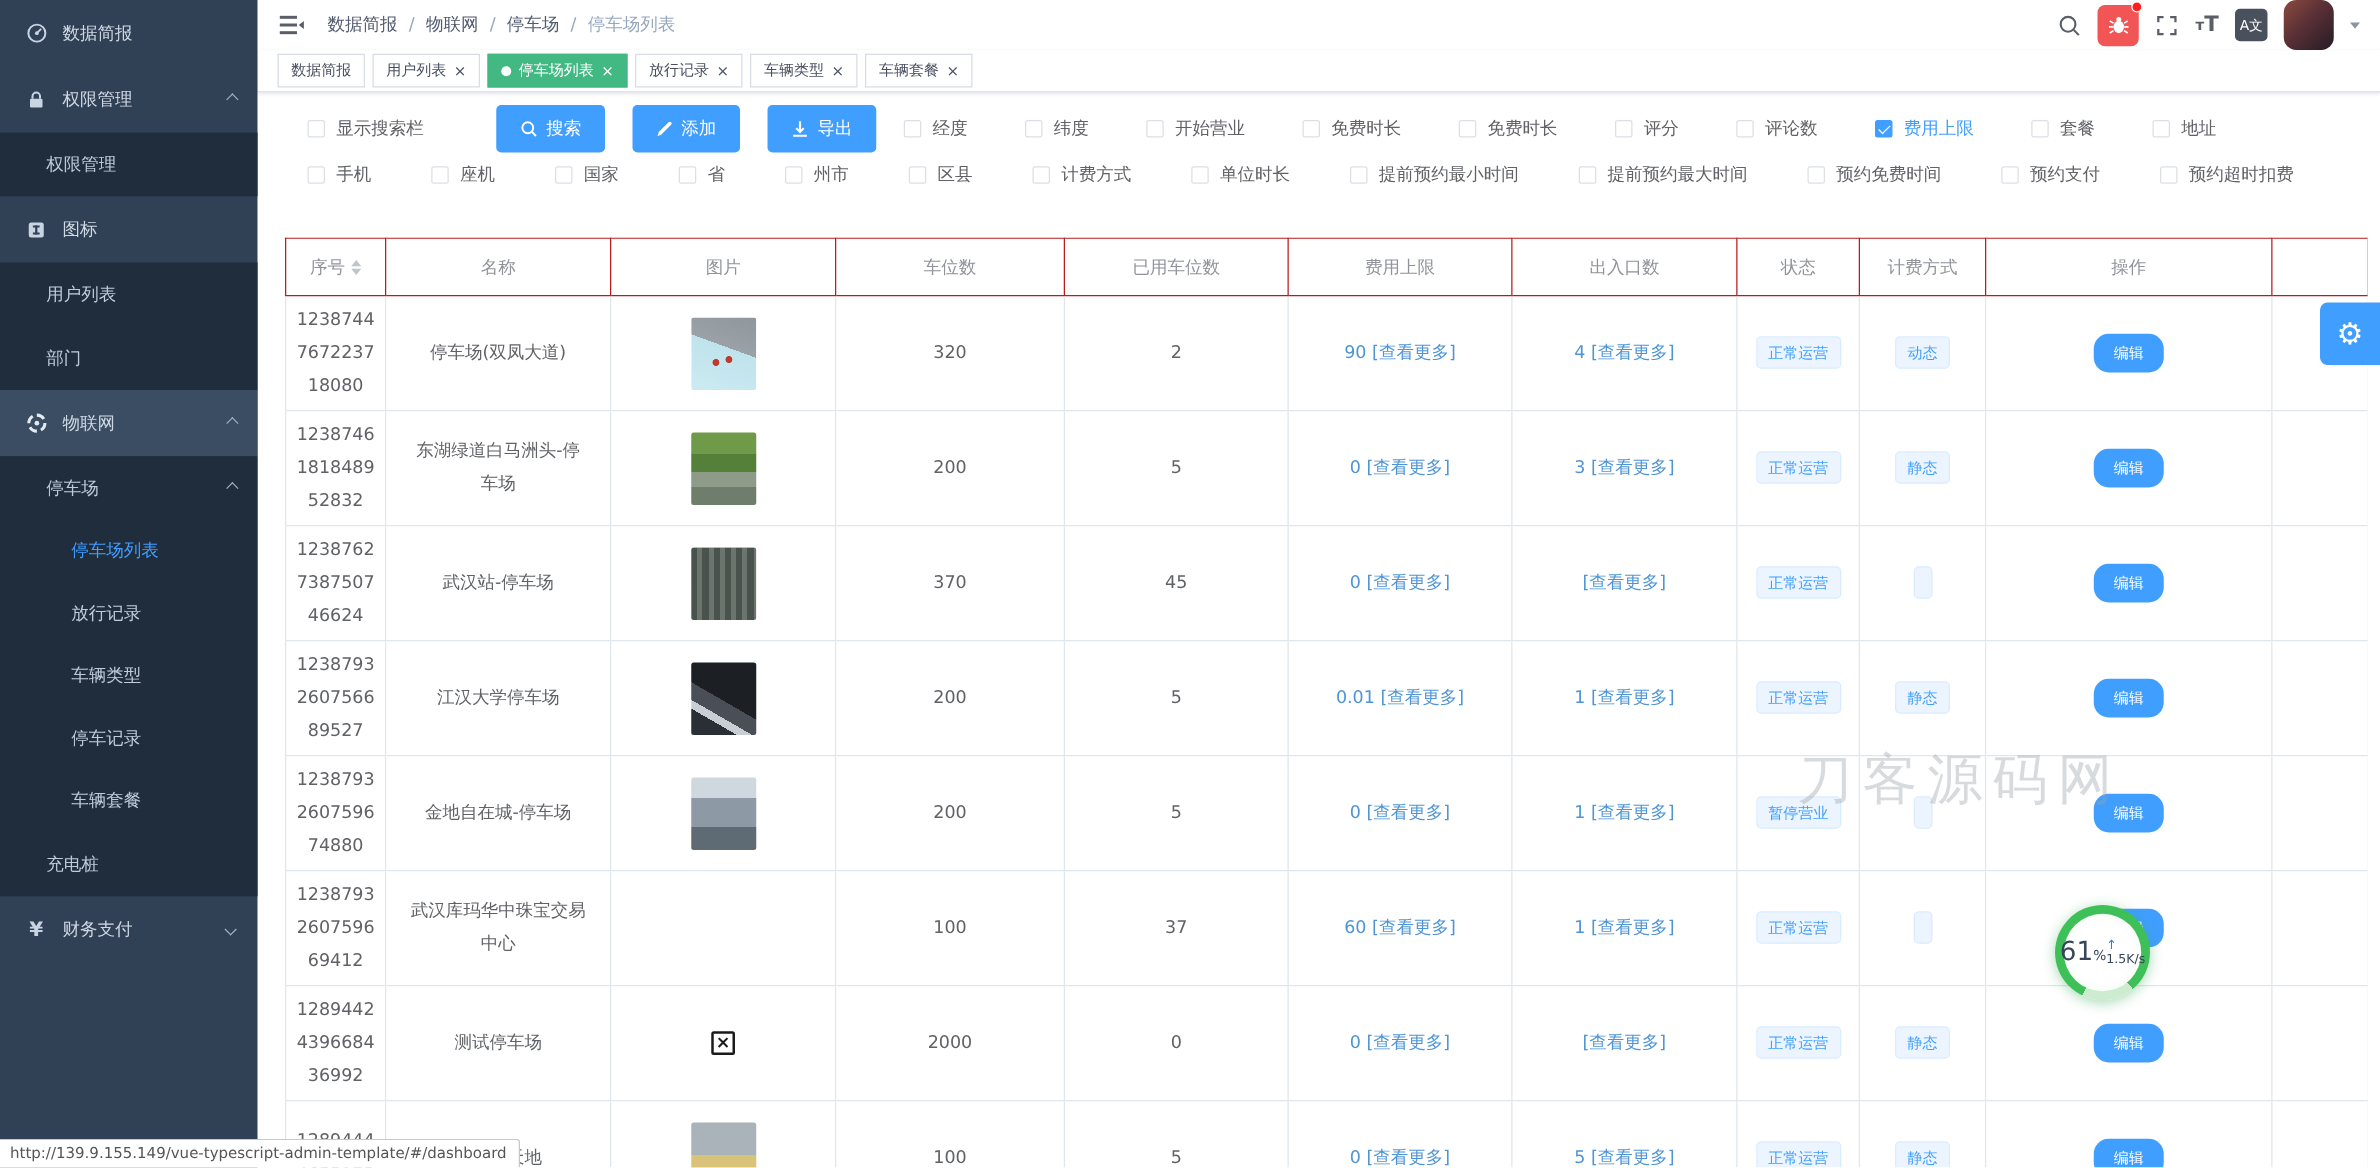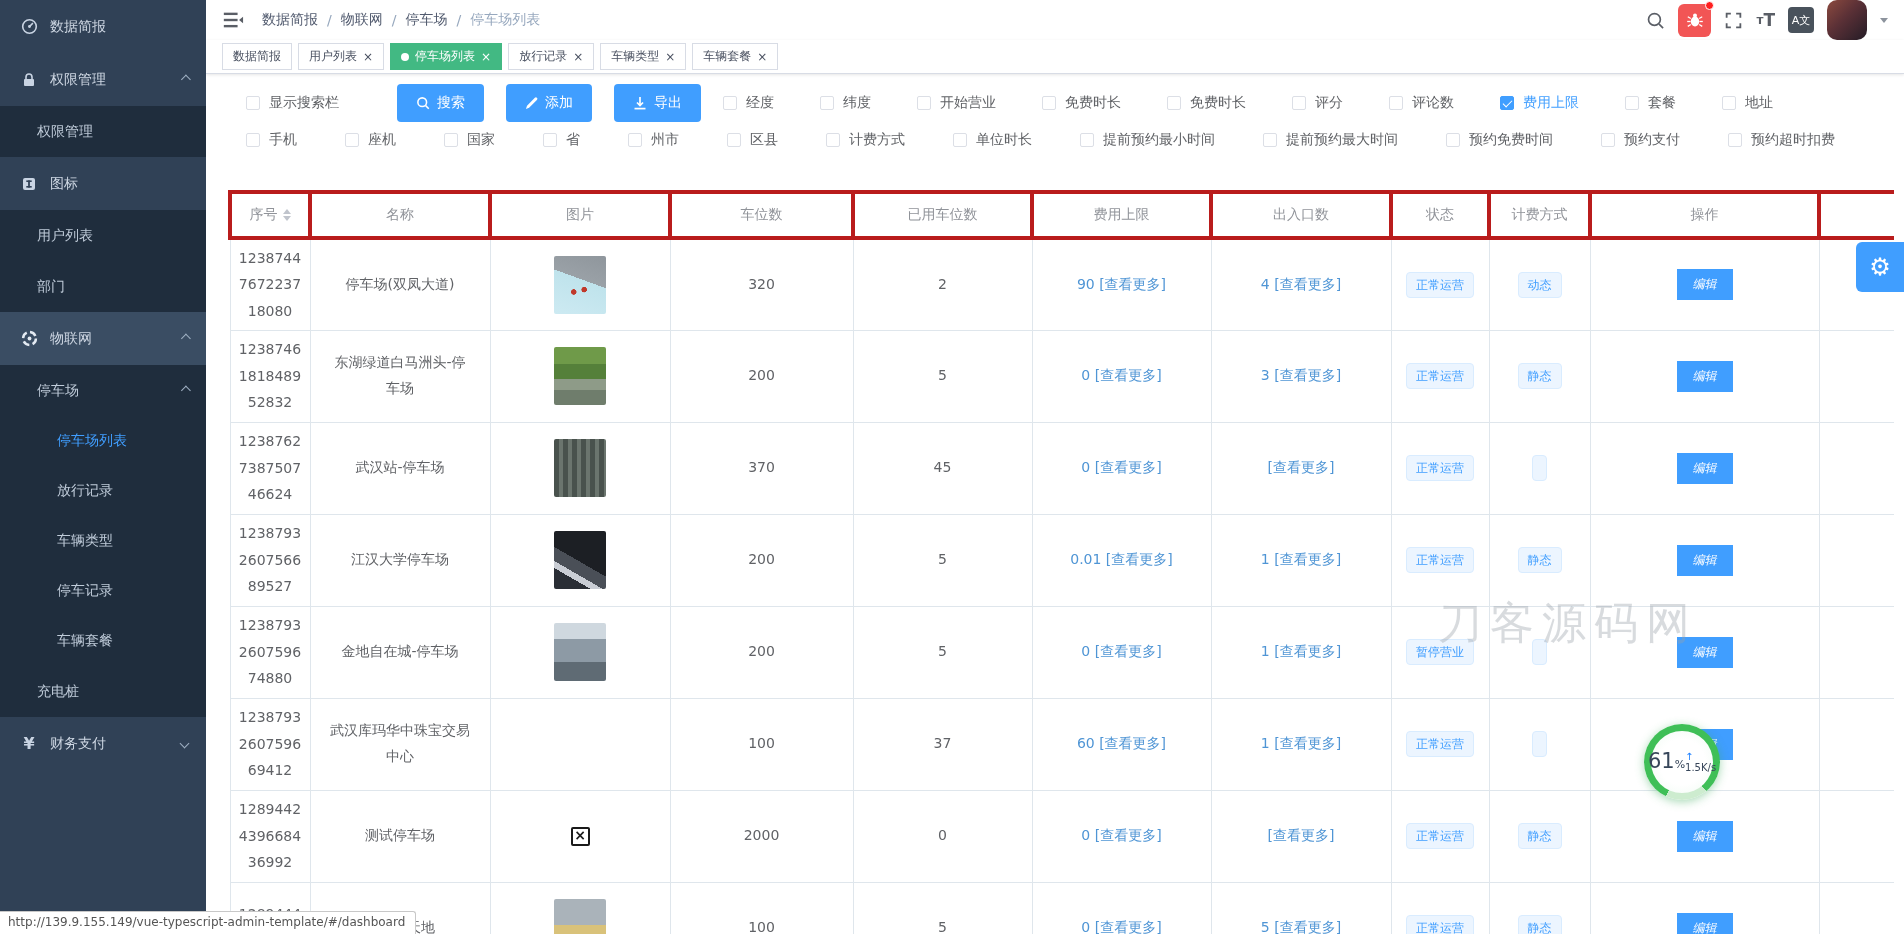--- a/index.html
+++ b/index.html
@@ -54,32 +54,32 @@
   .box { width:14px; height:14px; border:1px solid #dcdfe6; border-radius:2px; background:#fff; position:relative; flex:none; }
   .chk.checked .box { background:#409eff; border-color:#409eff; }
   .chk.checked .box::after { content:""; position:absolute; left:4px; top:1px; width:4px; height:8px; border:solid #fff; border-width:0 1.5px 1.5px 0; transform:rotate(45deg); }
   .chk.checked .lbl { color:#409eff; }
   .chk.first { margin-right:58px; }
   .btn { display:inline-flex; align-items:center; gap:7px; background:#409eff; color:#fff; border:none; border-radius:4px; padding:10px 19px; font-size:14px; margin-right:22px; cursor:pointer; }
 
   
   .tablewrap { position:absolute; left:228px; top:190px; width:1666px; height:744px; overflow:hidden; }
   table { border-collapse:collapse; width:1666px; table-layout:fixed; }
-  th { height:46px; font-weight:normal; color:#909399; border:4px solid #b91c1c; font-size:14px; background:#fff; }
+  th { height:46px; font-weight:normal; color:#909399; border:1px solid #b91c1c; font-size:14px; background:#fff; }
   td { height:92px; border:1px solid #dfe6ec; text-align:center; vertical-align:middle; font-size:14px; color:#606266; line-height:1.85; }
   td.name { padding:0 17px; }
   .serial div { line-height:1.9; }
   .link-cell { color:#4f95d5; }
   .sorter { display:inline-flex; flex-direction:column; gap:2px; margin-left:5px; vertical-align:middle; }
   .sorter i { width:0; height:0; border-left:4px solid transparent; border-right:4px solid transparent; display:block; }
   .sorter .asc { border-bottom:5px solid #c0c4cc; }
   .sorter .desc { border-top:5px solid #c0c4cc; }
   .badge { display:inline-block; background:#ecf5ff; border:1px solid #d9ecff; color:#409eff; border-radius:4px; padding:3px 9px; font-size:12px; line-height:1.5; }
   .badge:empty { width:15px; height:26px; padding:0; vertical-align:middle; }
-  .edit-btn { background:#409eff; color:#fff; border:none; border-radius:0; padding:7px 16px; font-size:12px; cursor:pointer;font-style:italic; }
+  .edit-btn { background:#409eff; color:#fff; border:none; border-radius:12px; padding:7px 16px; font-size:12px; cursor:pointer; }
 
   .photo { width:52px; height:58px; margin:0 auto; border-radius:2px; }
   .photo[data-img="court"] { background:radial-gradient(circle at 38% 62%, #c0392b 0 2.5px, transparent 3px),radial-gradient(circle at 58% 58%, #c0392b 0 2.5px, transparent 3px),linear-gradient(200deg,#8f969c 0%,#9aa1a7 42%,#bfe3ec 42%,#cdeaf2 100%); }
   .photo[data-img="grass"] { background:linear-gradient(180deg,#6f9a49 0 30%,#55803a 30% 55%,#8e9b88 55% 75%,#6f7d6c 75%); }
   .photo[data-img="aerial"] { background:repeating-linear-gradient(90deg,#49524d 0 5px,#6b756e 5px 9px),linear-gradient(180deg,#3d4a42,#5d6a60); }
   .photo[data-img="night"] { background:linear-gradient(210deg,#1c1f24 0 52%,#4a4f57 52% 68%,#c9cdd4 68% 76%,#2a2e35 76%); }
   .photo[data-img="street"] { background:linear-gradient(180deg,#cfd8df 0 28%,#8d9aa5 28% 68%,#5f6b74 68%); }
   .photo[data-img="mall"] { background:linear-gradient(180deg,#aab3ba 0 45%,#d9c27a 45% 62%,#8a8f94 62%); }
   .photo[data-img="broken"] { width:19px; height:19px; border:2px solid #1a1a1a; background:#fff; display:flex; align-items:center; justify-content:center; font-size:14px; font-weight:bold; color:#1a1a1a; }
   .photo[data-img="broken"]::before { content:"\00d7"; }

